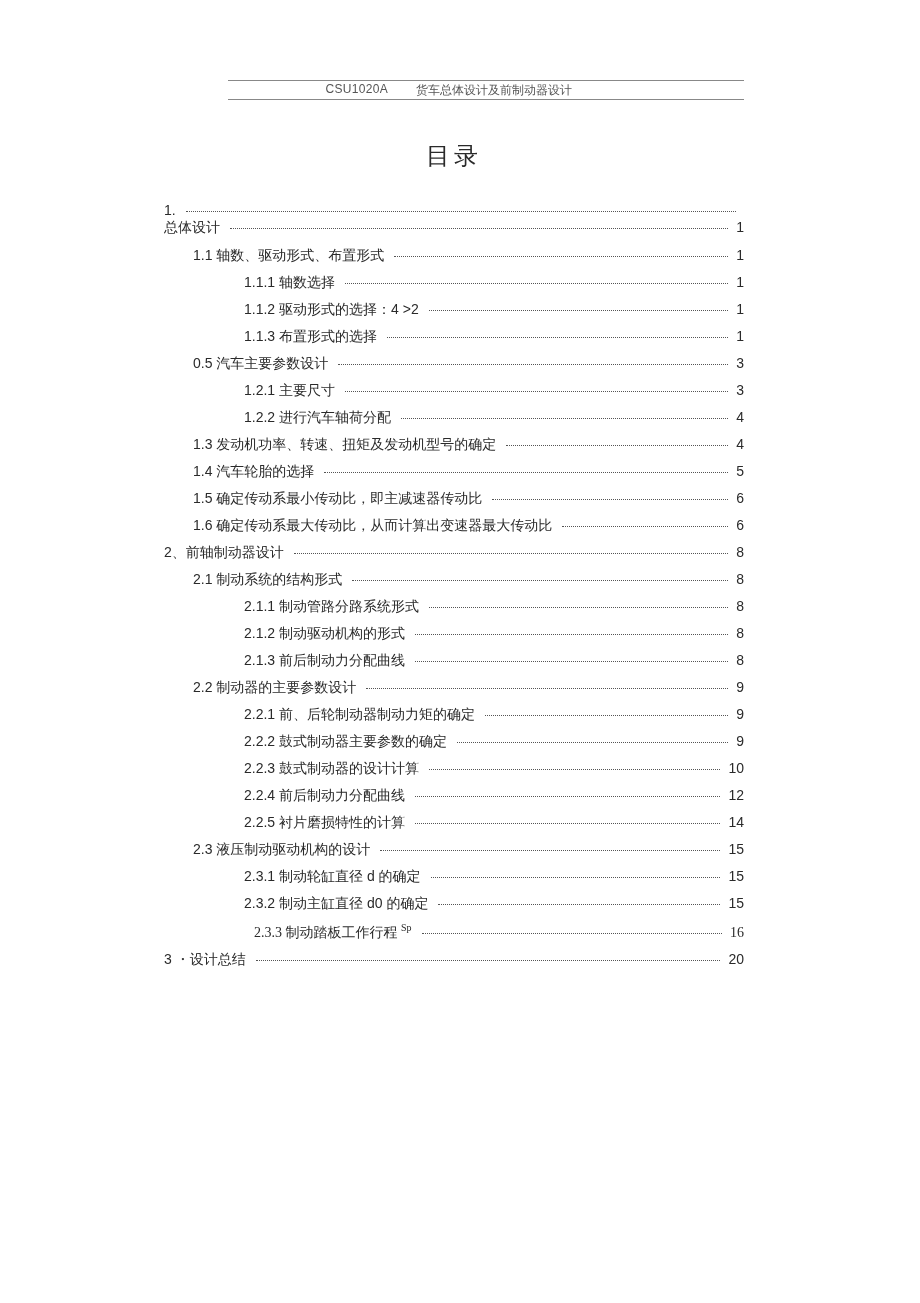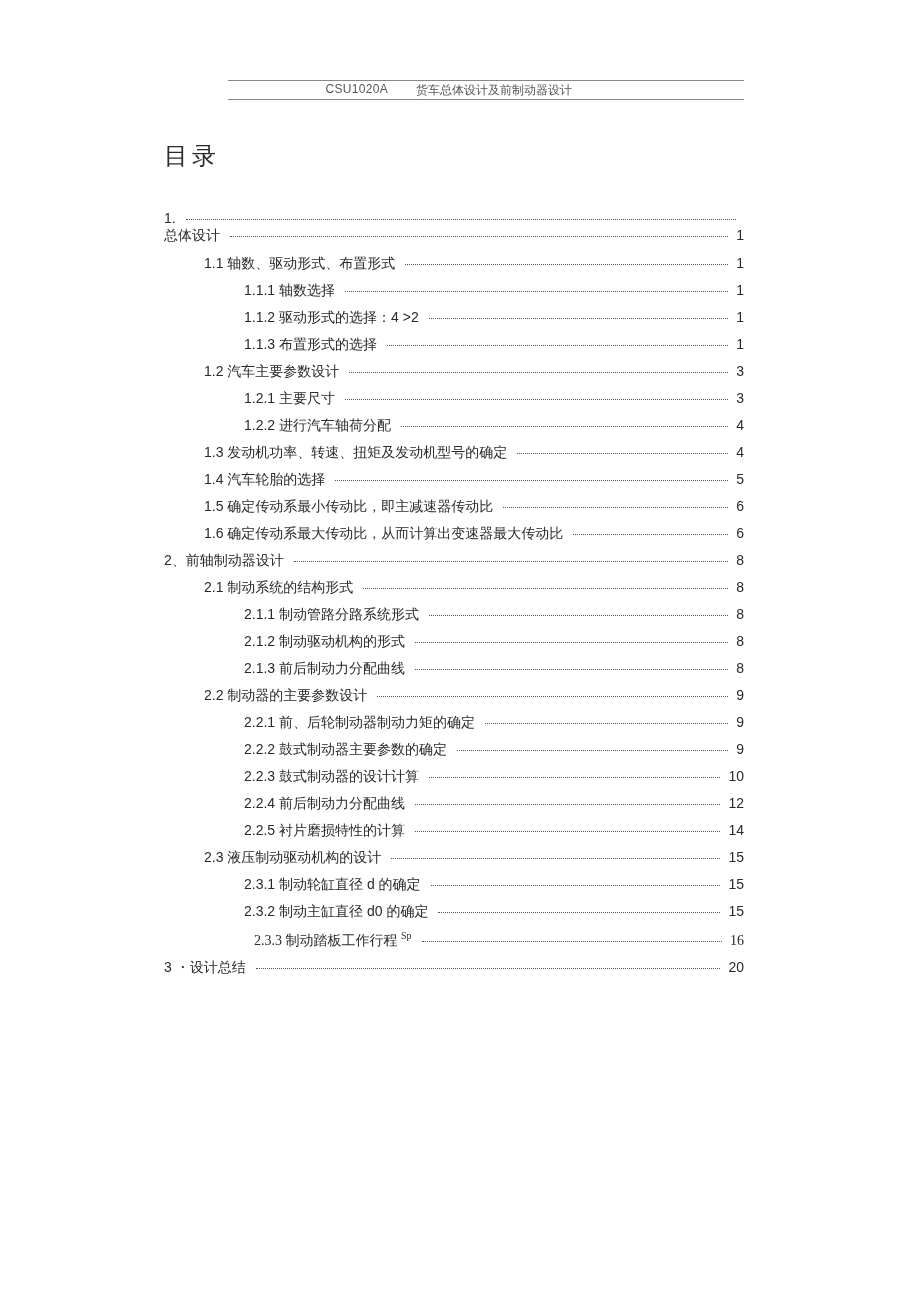--- a/index.html
+++ b/index.html
@@ -32,42 +32,43 @@
     padding: 1px 4px 0 0;
     letter-spacing: 0.3px;
   }
   .header-line .htitle {
     border-top: 1.5px solid #888;
     border-bottom: 1.5px solid #888;
     flex: 1;
     padding: 1px 0 0 24px;
   }
   .title {
+    text-align: center;
     font-size: 24px;
     letter-spacing: 4px;
-    margin-bottom: 38px;
+    margin-bottom: 30px;
   }
   .toc { font-size: 14px; }
   .toc-row {
     display: flex;
     align-items: baseline;
     margin: 9px 0;
     font-family: Arial, "SimSun", sans-serif;
   }
   .toc-row .label { white-space: nowrap; padding-right: 6px; }
   .toc-row .dots {
     flex: 1;
     border-bottom: 1px dotted #555;
     position: relative;
     top: -3px;
     margin: 0 4px;
   }
   .toc-row .page-no { white-space: nowrap; padding-left: 4px; }
   .l0 { margin-left: 0; }
-  .l1 { margin-left: 40px; }
+  .l1 { margin-left: 29px; }
   .l2 { margin-left: 80px; }
   .l2b { margin-left: 90px; font-family: Liberation Serif, serif; }
   .sup { font-size: 10px; vertical-align: super; }
   .sub { font-size: 9px; vertical-align: sub; }
   .stack { margin: 4px 0 10px 0; }
   .stack .toc-row { margin: 1px 0; }
 </style>
 </head>
 <body>
 
@@ -107,21 +108,21 @@
         <span class="label">1.1.2 驱动形式的选择：4 &gt;2</span>
         <span class="dots"></span>
         <span class="page-no">1</span>
       </div>
       <div class="toc-row l2">
         <span class="label">1.1.3 布置形式的选择</span>
         <span class="dots"></span>
         <span class="page-no">1</span>
       </div>
       <div class="toc-row l1">
-        <span class="label">1.2 汽车主要参数设计</span>
+        <span class="label">0.5 汽车主要参数设计</span>
         <span class="dots"></span>
         <span class="page-no">3</span>
       </div>
       <div class="toc-row l2">
         <span class="label">1.2.1 主要尺寸</span>
         <span class="dots"></span>
         <span class="page-no">3</span>
       </div>
       <div class="toc-row l2">
         <span class="label">1.2.2 进行汽车轴荷分配</span>

